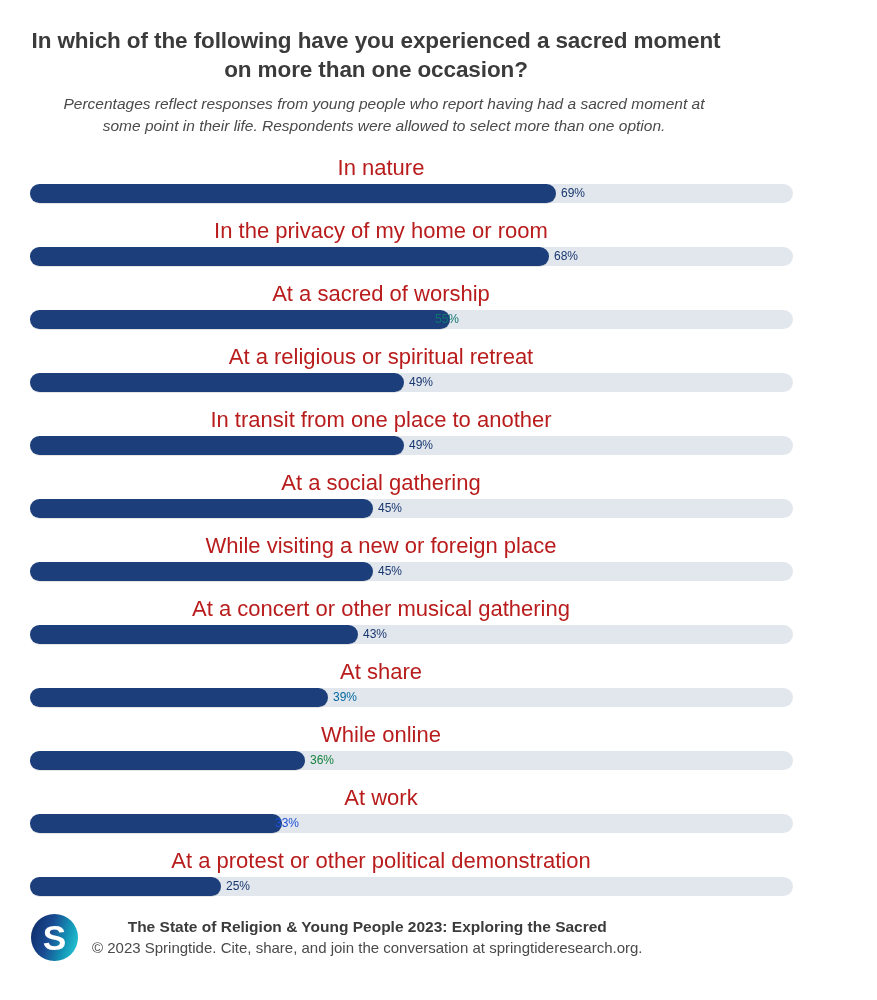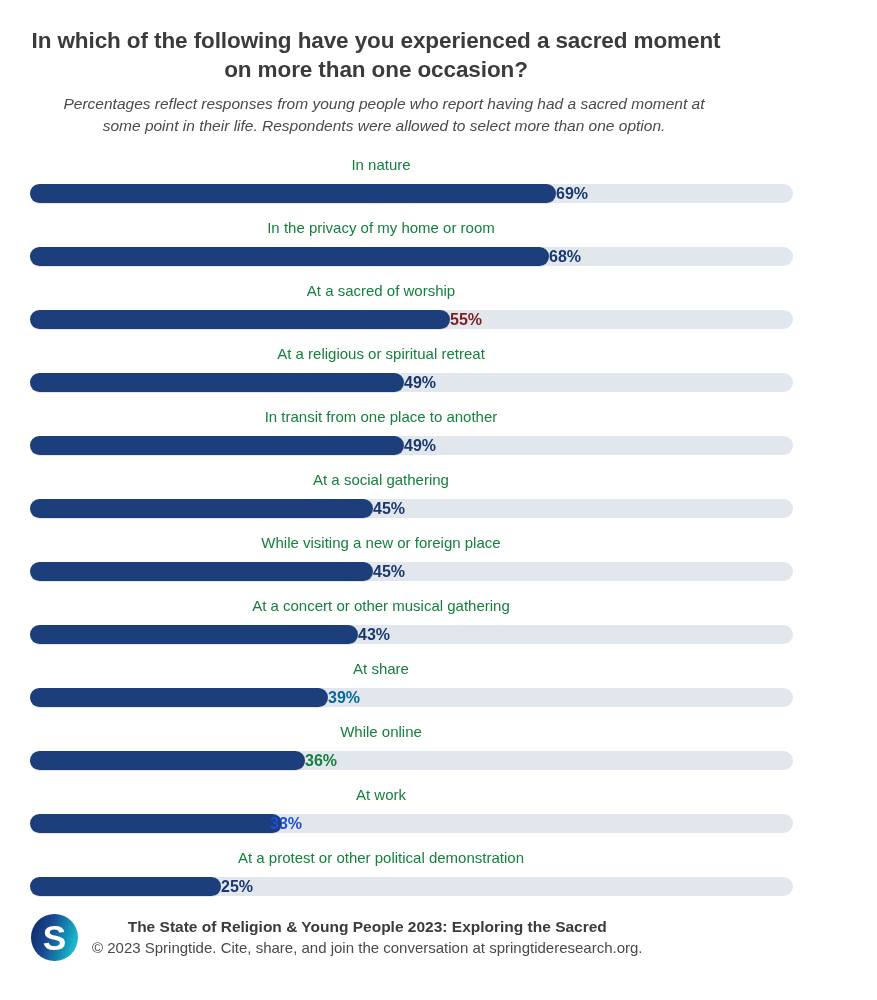--- a/index.html
+++ b/index.html
@@ -49,23 +49,23 @@
 
   
   .bars {
     margin-top: 18px;
   }
   .bar-row {
     height: 63px;
     position: relative;
   }
   .bar-label {
-    font-size: 15px;
+    font-size: 22px;
     line-height: 1;
-    color: #15803d;
+    color: #b91c1c;
     padding-left: 10px;
     padding-top: 2px;
     height: 21px;
     display: block;
   }
   .bar-track {
     position: relative;
     margin-top: 6px;
     height: 19px;
     width: 763px;
@@ -77,25 +77,26 @@
     left: 0;
     top: 0;
     height: 19px;
     background: #1c3f7c;
     border-radius: 9.5px;
     box-shadow: 0 1px 0 rgba(0,0,0,0.10);
   }
   .bar-value {
     position: absolute;
     top: 1px;
-    font-size: 16px;
-    font-weight: bold;
+    font-size: 12px;
+    font-weight: normal;
     color: #18376f;
     line-height: 17px;
     white-space: nowrap;
+    padding-left: 5px;
   }
 
   
   .footer {
     position: absolute;
     left: 30px;
     right: 30px;
     bottom: 38px;
     display: flex;
     align-items: center;
@@ -146,21 +147,21 @@
         <span class="bar-label">In the privacy of my home or room</span>
         <div class="bar-track">
           <div class="bar-fill" style="width: 519px; background: rgb(28, 63, 124);"></div>
           <span class="bar-value" style="left: 519px; color: rgb(24, 55, 111);">68%</span>
         </div>
       </div>
       <div class="bar-row">
         <span class="bar-label">At a sacred of worship</span>
         <div class="bar-track">
           <div class="bar-fill" style="width: 420px; background: rgb(28, 63, 124);"></div>
-          <span class="bar-value" style="left: 420px; color: #7f1d1d;">55%</span>
+          <span class="bar-value" style="left: 400px; color: #0f766e;">55%</span>
         </div>
       </div>
       <div class="bar-row">
         <span class="bar-label">At a religious or spiritual retreat</span>
         <div class="bar-track">
           <div class="bar-fill" style="width: 374px; background: rgb(28, 63, 124);"></div>
           <span class="bar-value" style="left: 374px; color: rgb(24, 55, 111);">49%</span>
         </div>
       </div>
       <div class="bar-row">

